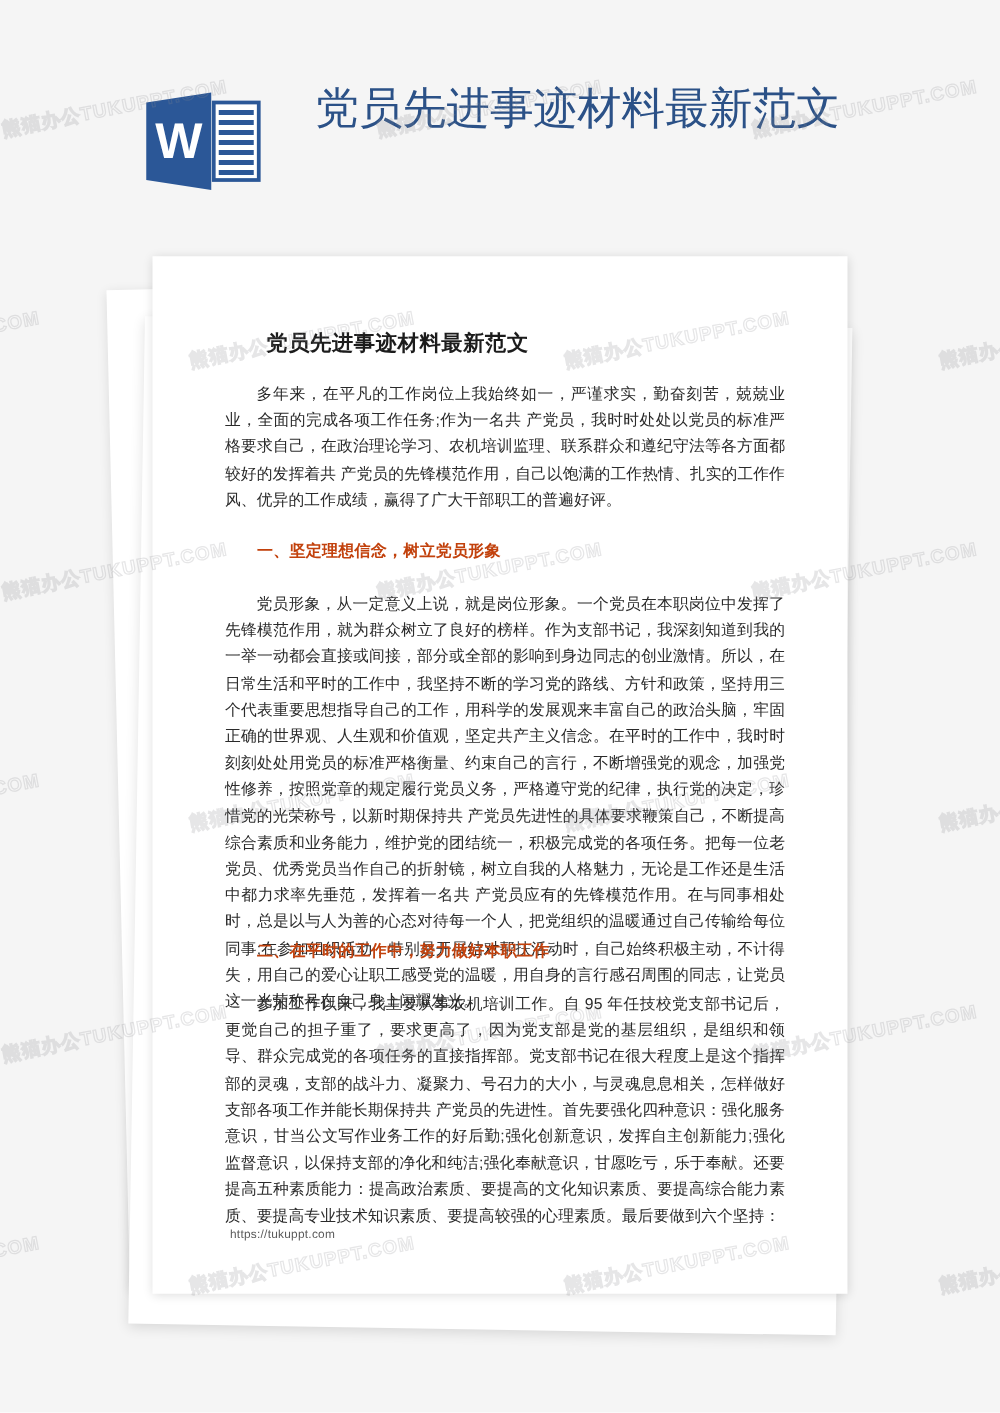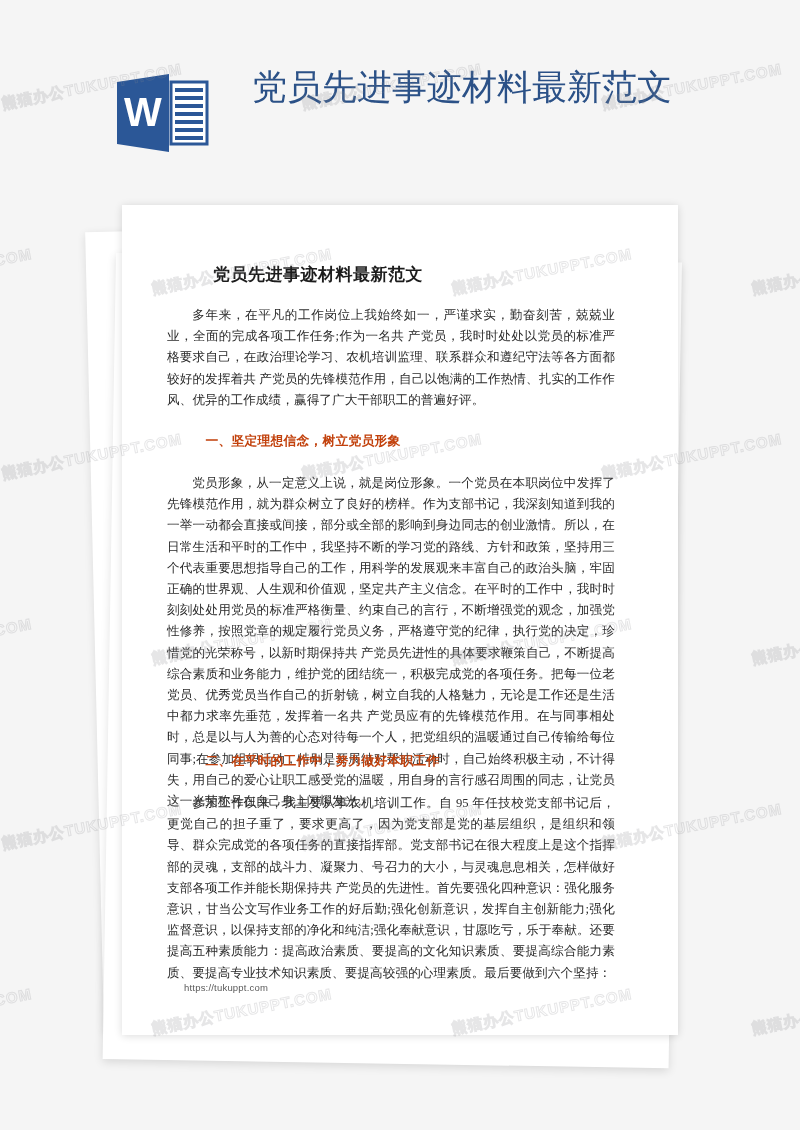--- a/index.html
+++ b/index.html
@@ -126,23 +126,23 @@
     top: 58px;
     font-family: "Liberation Serif", serif;
     font-size: 17px;
     font-weight: bold;
     color: #1c1c1c;
     letter-spacing: 0.5px;
   }
 
   .body-block {
     position: absolute;
-    left: 45px;
+    left: 58px;
     width: 448px;
-    font-family: Liberation Serif, serif;
+    font-family: Liberation Sans, sans-serif;
     font-size: 12.6px;
     line-height: 21.2px;
     color: #2a2a2a;
     text-align: justify;
     text-justify: inter-ideograph;
     letter-spacing: 0.1px;
   }
   .indent { text-indent: 2em; }
 
   .sec-heading {

